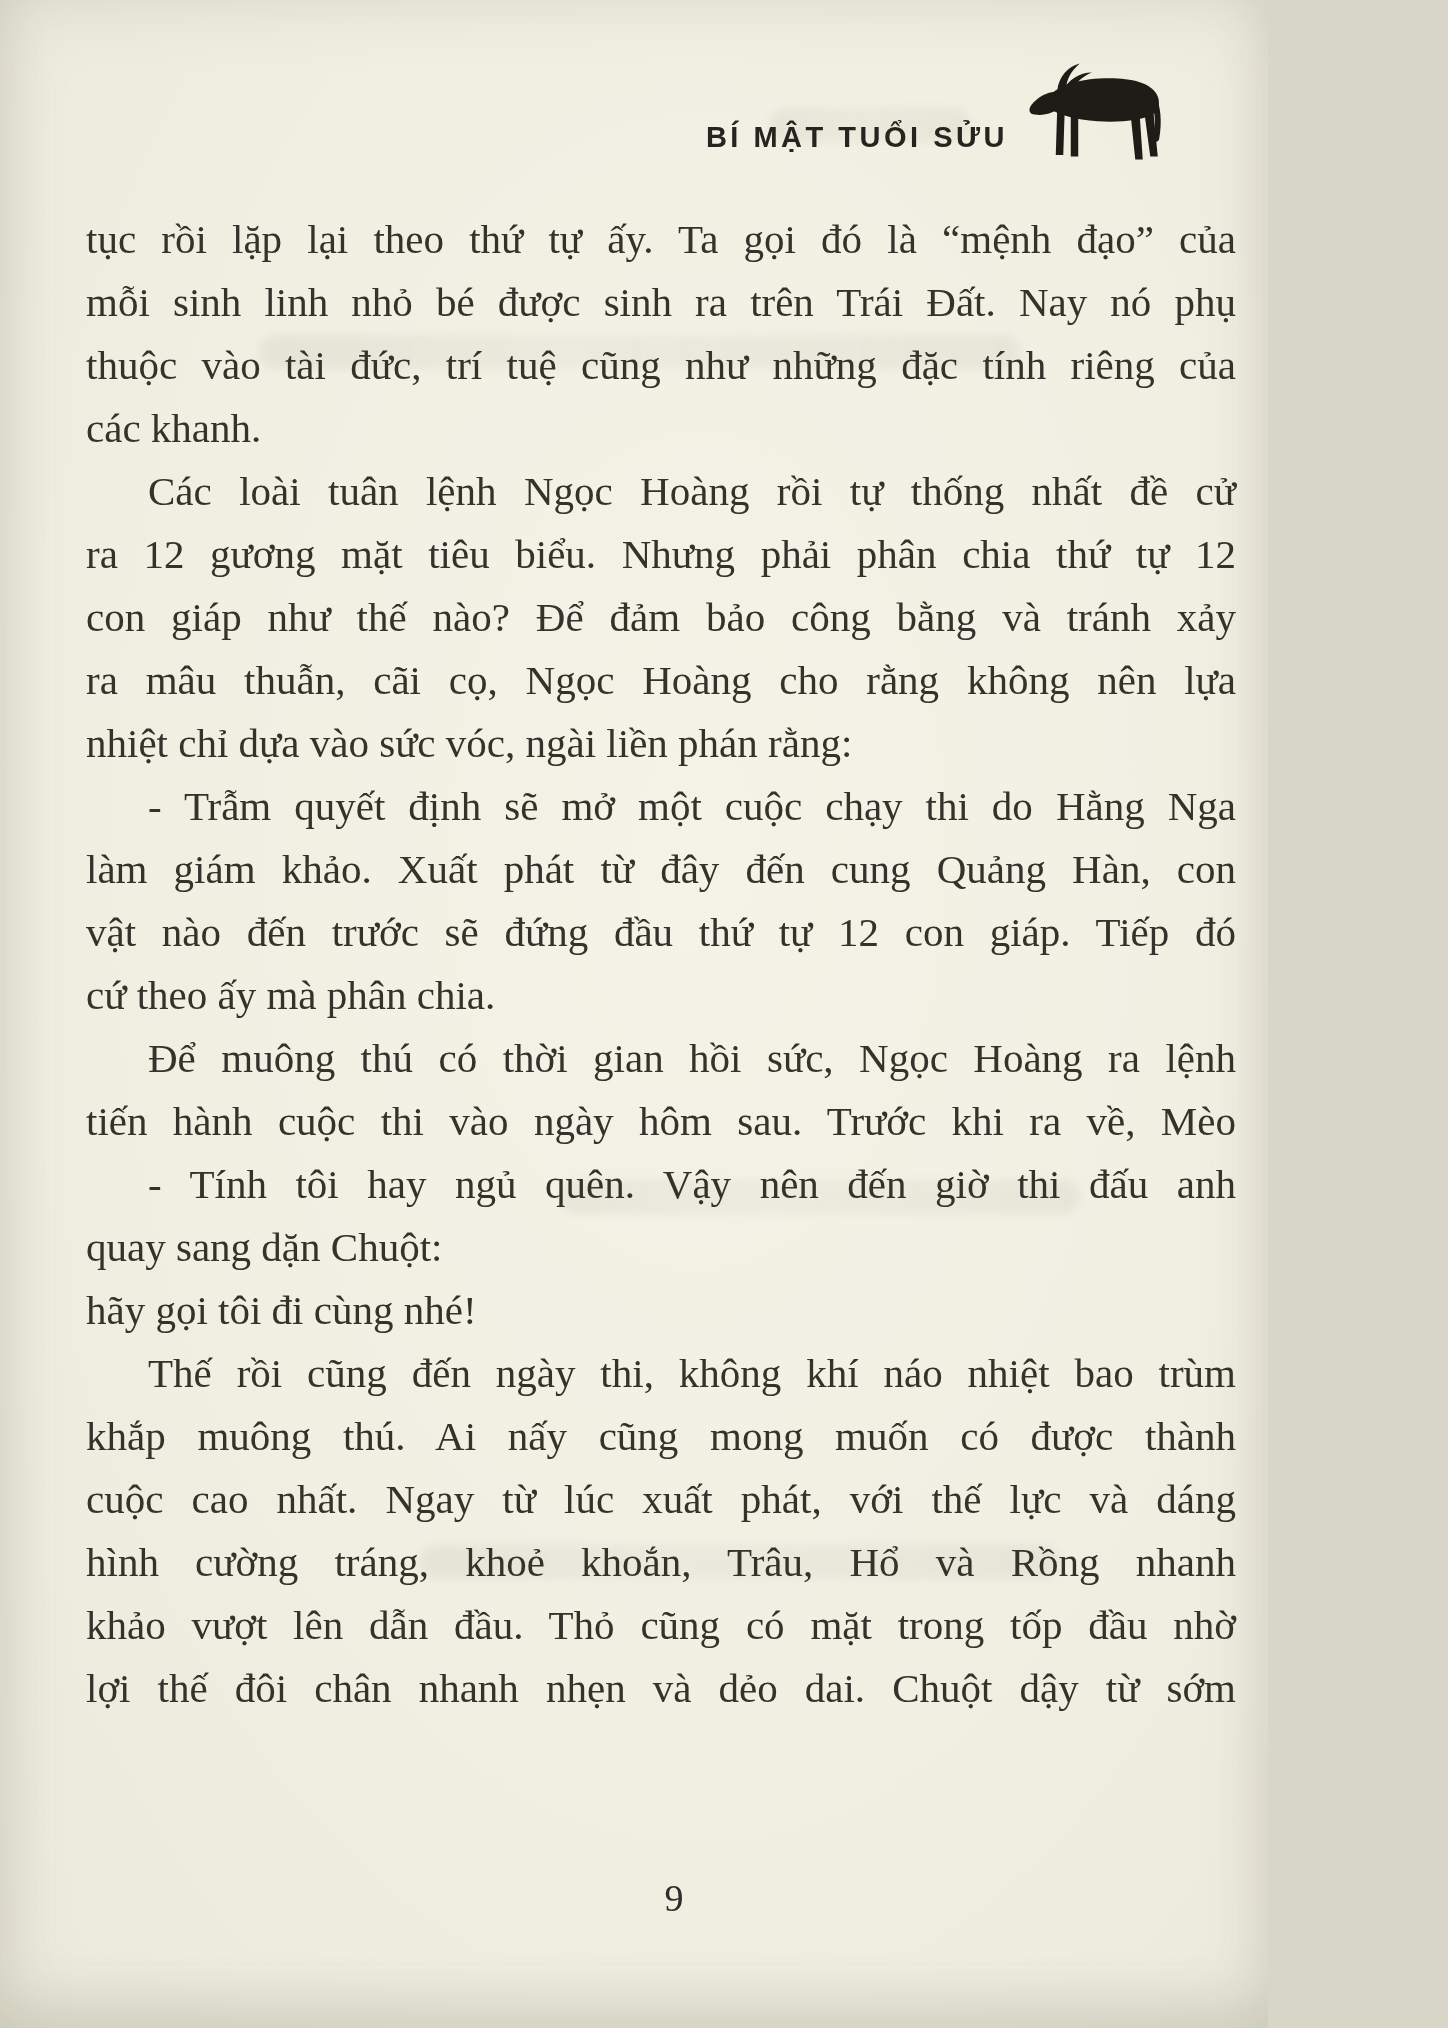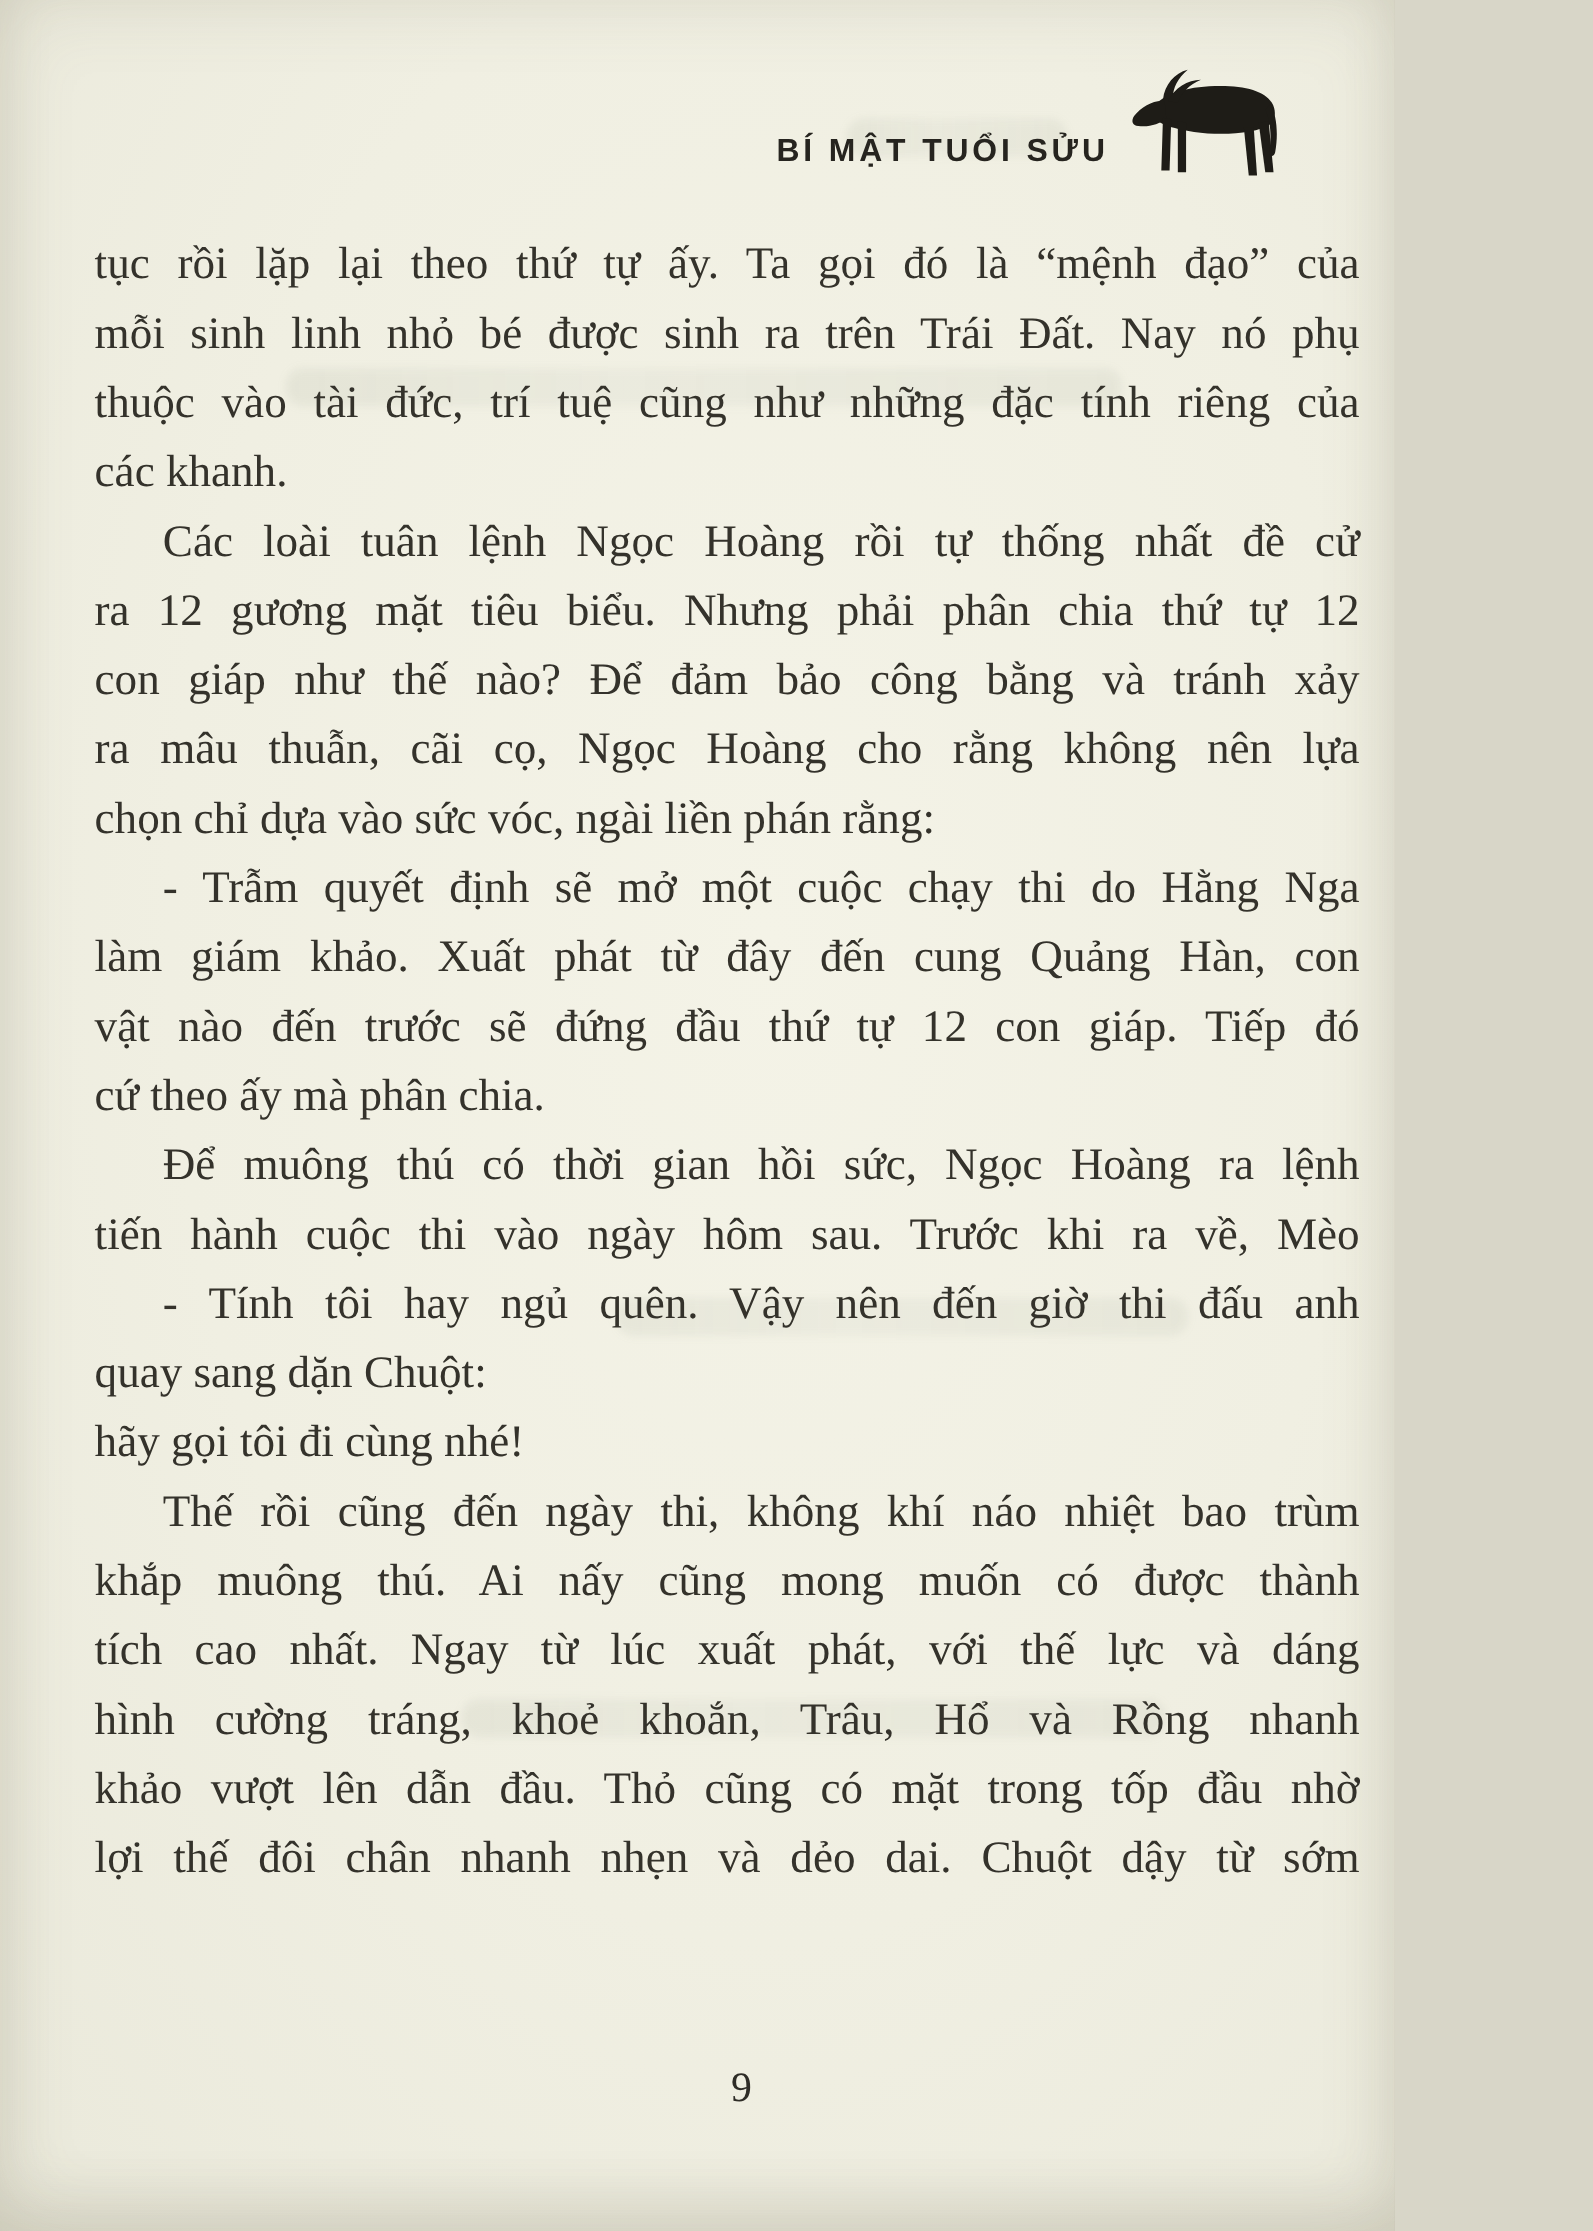--- a/index.html
+++ b/index.html
@@ -81,33 +81,33 @@
 
   <main class="body-text">
       <div class="line j">tục rồi lặp lại theo thứ tự ấy. Ta gọi đó là “mệnh đạo” của</div>
       <div class="line j">mỗi sinh linh nhỏ bé được sinh ra trên Trái Đất. Nay nó phụ</div>
       <div class="line j">thuộc vào tài đức, trí tuệ cũng như những đặc tính riêng của</div>
       <div class="line">các khanh.</div>
       <div class="line j ind">Các loài tuân lệnh Ngọc Hoàng rồi tự thống nhất đề cử</div>
       <div class="line j">ra 12 gương mặt tiêu biểu. Nhưng phải phân chia thứ tự 12</div>
       <div class="line j">con giáp như thế nào? Để đảm bảo công bằng và tránh xảy</div>
       <div class="line j">ra mâu thuẫn, cãi cọ, Ngọc Hoàng cho rằng không nên lựa</div>
-      <div class="line">chọn chỉ dựa vào sức vóc, ngài liền phán rằng:</div>
+      <div class="line">nhiệt chỉ dựa vào sức vóc, ngài liền phán rằng:</div>
       <div class="line j ind">- Trẫm quyết định sẽ mở một cuộc chạy thi do Hằng Nga</div>
       <div class="line j">làm giám khảo. Xuất phát từ đây đến cung Quảng Hàn, con</div>
       <div class="line j">vật nào đến trước sẽ đứng đầu thứ tự 12 con giáp. Tiếp đó</div>
       <div class="line">cứ theo ấy mà phân chia.</div>
       <div class="line j ind">Để muông thú có thời gian hồi sức, Ngọc Hoàng ra lệnh</div>
       <div class="line j">tiến hành cuộc thi vào ngày hôm sau. Trước khi ra về, Mèo</div>
       <div class="line j ind">- Tính tôi hay ngủ quên. Vậy nên đến giờ thi đấu anh</div>
       <div class="line">quay sang dặn Chuột:</div>
       <div class="line">hãy gọi tôi đi cùng nhé!</div>
       <div class="line j ind">Thế rồi cũng đến ngày thi, không khí náo nhiệt bao trùm</div>
       <div class="line j">khắp muông thú. Ai nấy cũng mong muốn có được thành</div>
-      <div class="line j">tích cao nhất. Ngay từ lúc xuất phát, với thế lực và dáng</div>
+      <div class="line j">cuộc cao nhất. Ngay từ lúc xuất phát, với thế lực và dáng</div>
       <div class="line j">hình cường tráng, khoẻ khoắn, Trâu, Hổ và Rồng nhanh</div>
       <div class="line j">khảo vượt lên dẫn đầu. Thỏ cũng có mặt trong tốp đầu nhờ</div>
       <div class="line j">lợi thế đôi chân nhanh nhẹn và dẻo dai. Chuột dậy từ sớm</div>
     </main>
 
   <div class="page-num">9</div>
 
 </div>
 
 </body></html>

